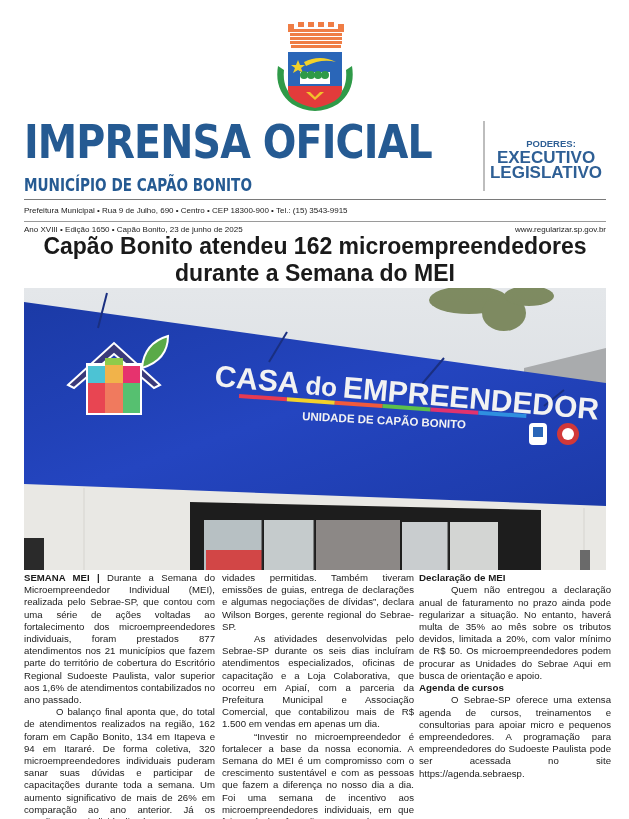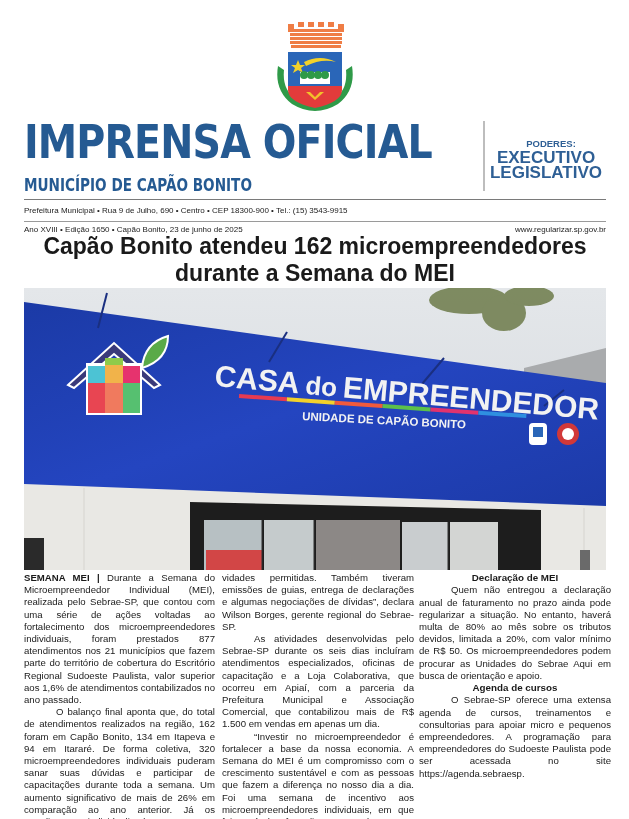--- a/index.html
+++ b/index.html
@@ -48,21 +48,21 @@
   .photo svg { display: block; }
 
   
   .col { position: absolute; top: 572px; width: 191px; font-size: 9.6px; line-height: 12.2px; color: #1a1a1a; text-align: justify; }
   .col.c1 { left: 24px; }
   .col.c2 { left: 222px; width: 192px; }
   .col.c3 { left: 419px; width: 192px; }
   .col p { text-indent: 0; }
   .col p.ind { text-indent: 32px; }
   .col .lead { font-weight: bold; }
-  .col h3 { font-size: 9.8px; line-height: 12.4px; text-align: center; font-weight: bold; }
+  .col h3 { font-size: 9.8px; line-height: 12.4px; text-align: left; font-weight: bold; }
 </style>
 </head>
 <body>
 
 <div class="crest">
   <svg width="90" height="96" viewBox="0 0 90 96">
 
     <g fill="#ef7d45">
       <rect x="18" y="4" width="6" height="5"></rect>
         <rect x="28" y="2" width="6" height="5"></rect>
@@ -209,16 +209,16 @@
 </div>
 
 <div class="col c2">
   <p>vidades permitidas. Também tiveram emissões de guias, entrega de declarações e algumas negociações de dívidas”, declara Wilson Borges, gerente regional do Sebrae-SP.</p>
   <p class="ind">As atividades desenvolvidas pelo Sebrae-SP durante os seis dias incluíram atendimentos especializados, oficinas de capacitação e a Loja Colaborativa, que ocorreu em Apiaí, com a parceria da Prefeitura Municipal e Associação Comercial, que contabilizou mais de R$ 1.500 em vendas em apenas um dia.</p>
   <p class="ind">“Investir no microempreendedor é fortalecer a base da nossa economia. A Semana do MEI é um compromisso com o crescimento sustentável e com as pessoas que fazem a diferença no nosso dia a dia. Foi uma semana de incentivo aos microempreendedores individuais, em que foi possível se formalizar, se recadastrar,</p>
 </div>
 
 <div class="col c3">
   <h3>Declaração de MEI</h3>
-  <p class="ind">Quem não entregou a declaração anual de faturamento no prazo ainda pode regularizar a situação. No entanto, haverá multa de 80% ao mês sobre os tributos devidos, limitada a 20%, com valor mínimo de R$ 50. Os microempreendedores podem procurar as Unidades do Sebrae Aqui em busca de orientação e apoio.</p>
+  <p class="ind">Quem não entregou a declaração anual de faturamento no prazo ainda pode regularizar a situação. No entanto, haverá multa de 35% ao mês sobre os tributos devidos, limitada a 20%, com valor mínimo de R$ 50. Os microempreendedores podem procurar as Unidades do Sebrae Aqui em busca de orientação e apoio.</p>
   <h3>Agenda de cursos</h3>
   <p class="ind">O Sebrae-SP oferece uma extensa agenda de cursos, treinamentos e consultorias para apoiar micro e pequenos empreendedores. A programação para empreendedores do Sudoeste Paulista pode ser acessada no site https://agenda.sebraesp.</p>
 </div>
 
 </body></html>

